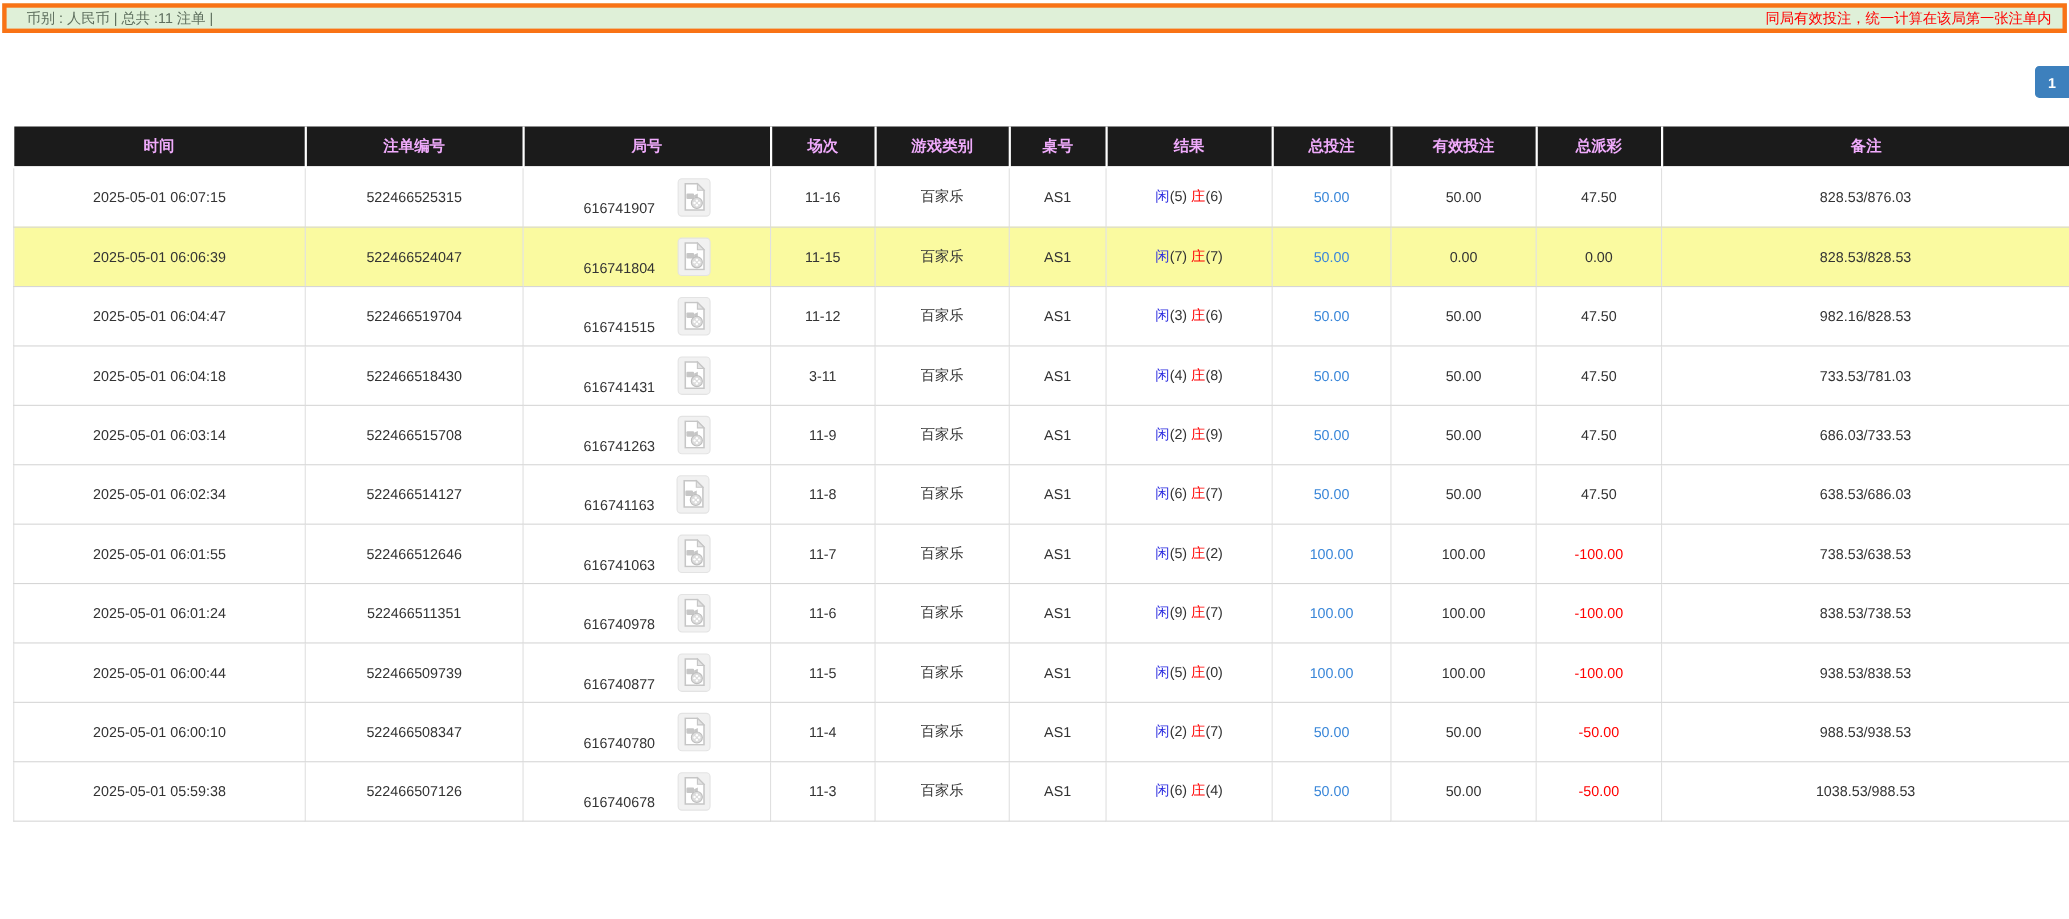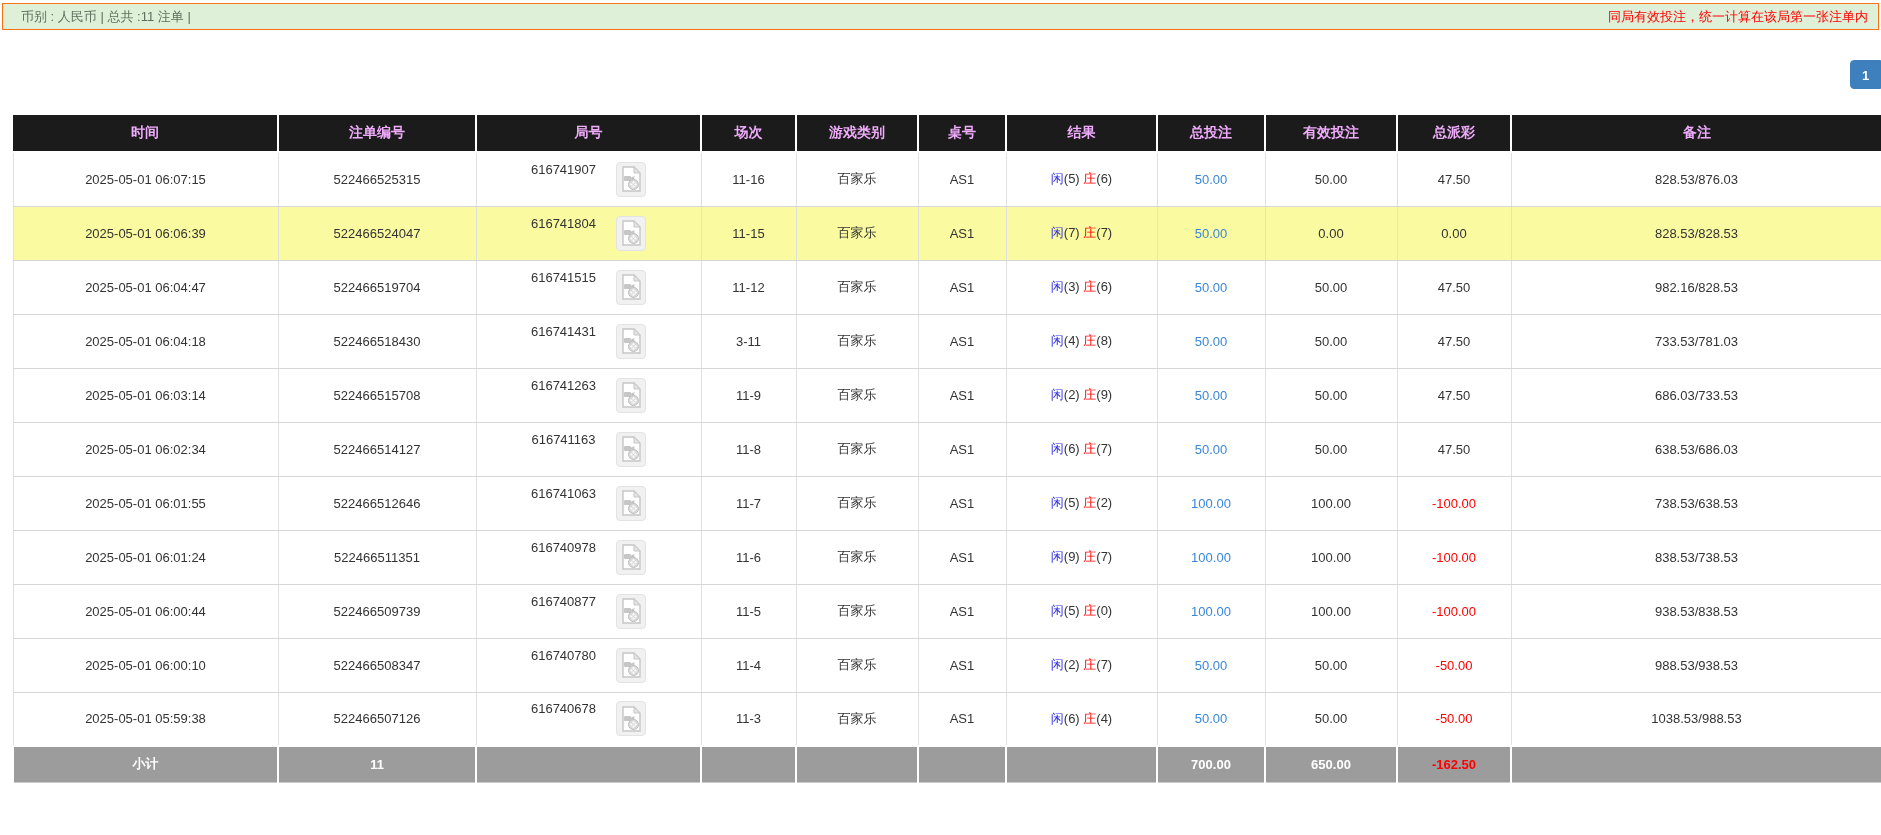--- a/index.html
+++ b/index.html
@@ -10,21 +10,21 @@
     background: #ffffff;
     position: relative;
     overflow: hidden;
   }
 
   
   .topbar {
     margin: 3px 2px 0 2px;
     height: 27px;
     background: #dff0d8;
-    border: 1px solid #f97316;
+    border: 4px solid #f97316;
     display: flex;
     align-items: center;
     justify-content: space-between;
     padding: 1px 10px 0 18px;
     font-size: 13px;
   }
   .topbar-left { color: #5e6f5e; }
   .topbar-right { color: #ff0000; font-family: Liberation Mono, monospace; }
 
   
@@ -81,21 +81,21 @@
     padding: 0 4px;
   }
   tr.highlight td { background: #fafaa0; }
 
   .blue-link { color: #3a87d9; cursor: pointer; }
   .player-label { color: #2b2be0; }
   .banker-label { color: #ff0000; }
   .neg { color: #ff0000 !important; }
 
   
-  .round-wrap { display: inline-flex; align-items: flex-start; gap: 20px; }
+  .round-wrap { display: inline-flex; align-items: flex-end; gap: 20px; }
   .video-btn {
     display: inline-flex;
     align-items: center;
     justify-content: center;
     width: 30px; height: 35px;
     background: #f1f1f1;
     border: 1px solid #e3e3e3;
     border-radius: 4px;
     cursor: pointer;
   }
@@ -543,27 +543,14 @@
     </td>
     <td>
       <span class="blue-link">50.00</span>
     </td>
     <td>50.00</td>
     <td class="auto-neg neg">-50.00</td>
     <td>1038.53/988.53</td>
   </tr>
 </tbody>
   <tfoot>
-    <tr>
-      <td>小计</td>
-      <td>11</td>
-      <td></td>
-        <td></td>
-        <td></td>
-      <td></td>
-        <td></td>
-      <td>700.00</td>
-      <td>650.00</td>
-      <td class="auto-neg neg">-162.50</td>
-      <td></td>
-    </tr>
   </tfoot>
 </table>
 
 </body></html>

